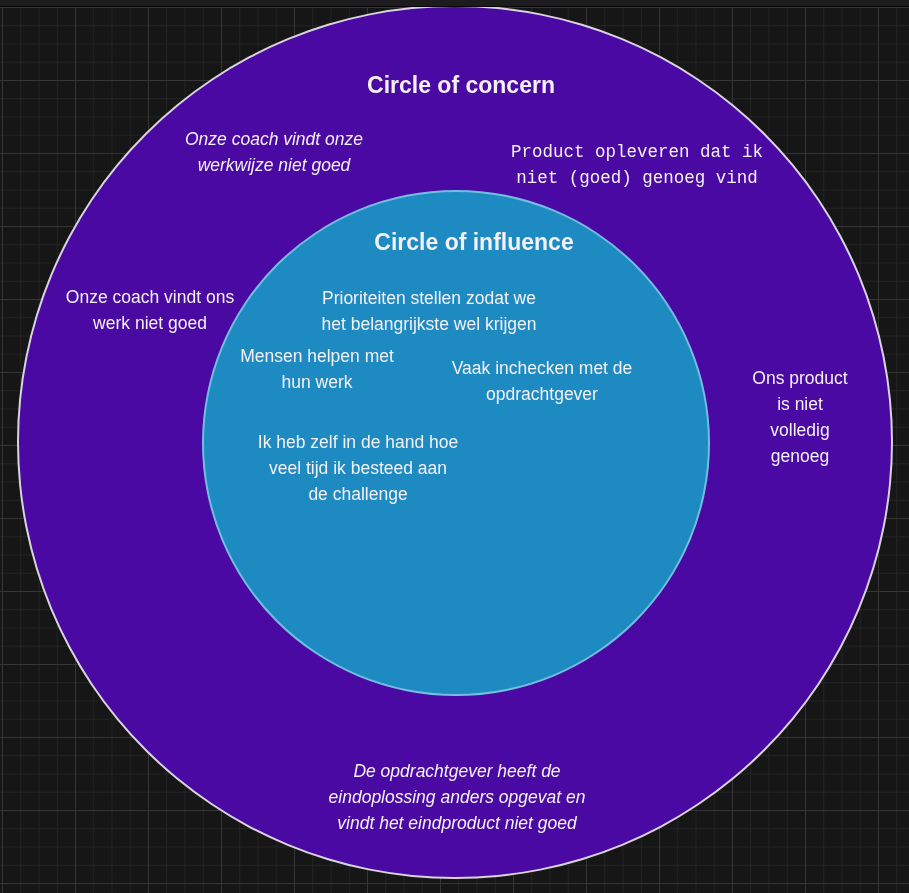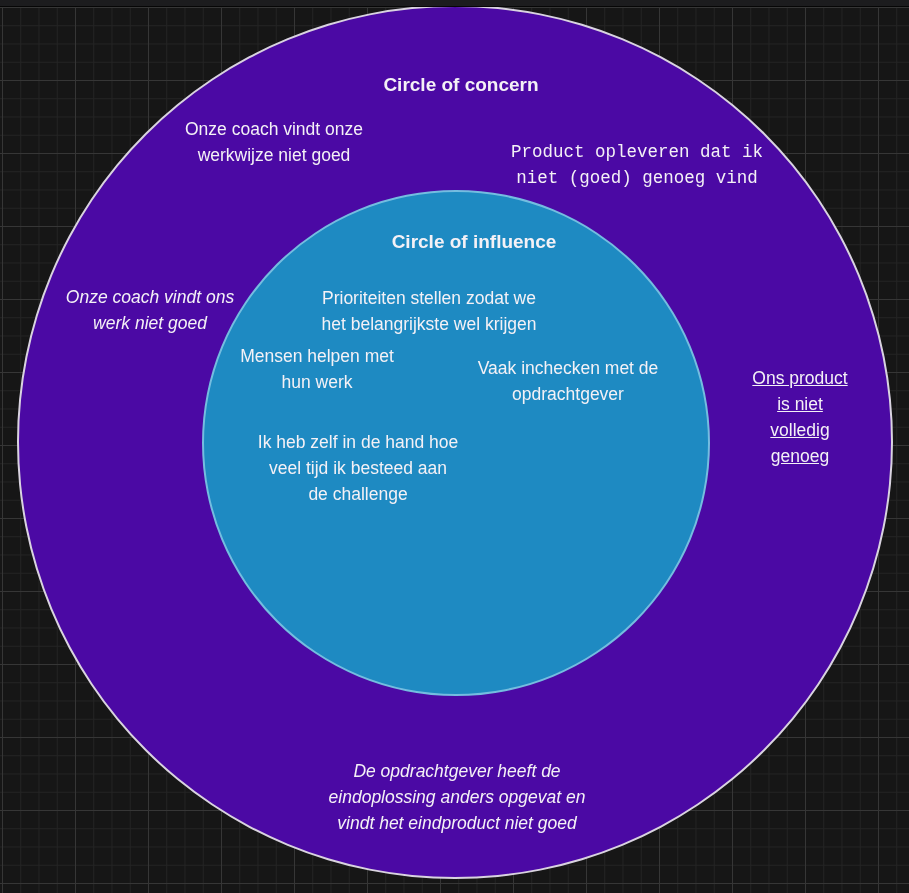--- a/index.html
+++ b/index.html
@@ -51,60 +51,60 @@
     transform: translate(-50%, -50%);
     color: #f4f1f6;
     font-size: 17.5px;
     line-height: 26px;
     text-align: center;
     white-space: pre-line;
     z-index: 3;
   }
   .label.title {
     font-weight: bold;
-    font-size: 19px;
+    font-size: 23px;
     white-space: nowrap;
   }
 </style>
 </head>
 <body>
 
 <div class="canvas">
 
   <div class="top-strip"></div>
 
   <div class="circle circle-outer"></div>
   <div class="circle circle-inner"></div>
 
   <div class="label title" style="left:461px; top:85px;">Circle of concern</div>
 
-  <div class="label" style="left:274px; top:142px;">Onze coach vindt onze
+  <div class="label" style="left:274px; top:152px;font-style:italic;">Onze coach vindt onze
 werkwijze niet goed</div>
 
   <div class="label" style="left:637px; top:165px;font-family:Liberation Mono, monospace;">Product opleveren dat ik
 niet (goed) genoeg vind</div>
 
-  <div class="label" style="left:150px; top:310px;font-style:italic;">Onze coach vindt ons
+  <div class="label" style="left:150px; top:310px;">Onze coach vindt ons
 werk niet goed</div>
 
-  <div class="label" style="left:800px; top:417px;text-decoration:underline;">Ons product is niet
+  <div class="label" style="left:800px; top:417px;">Ons product is niet
 volledig genoeg</div>
 
   <div class="label" style="left:457px; top:797px;font-style:italic;">De opdrachtgever heeft de
 eindoplossing anders opgevat en
 vindt het eindproduct niet goed</div>
 
   <div class="label title" style="left:474px; top:242px;">Circle of influence</div>
 
   <div class="label" style="left:401px; top:311px;margin-left:28px;">Prioriteiten stellen zodat we
 het belangrijkste wel krijgen</div>
 
   <div class="label" style="left:317px; top:369px;">Mensen helpen met
 hun werk</div>
 
-  <div class="label" style="left:568px; top:381px;">Vaak inchecken met de
+  <div class="label" style="left:542px; top:381px;">Vaak inchecken met de
 opdrachtgever</div>
 
   <div class="label" style="left:350px; top:468px;margin-left:8px;">Ik heb zelf in de hand hoe
 veel tijd ik besteed aan
 de challenge</div>
 
 </div>
 
 </body></html>

